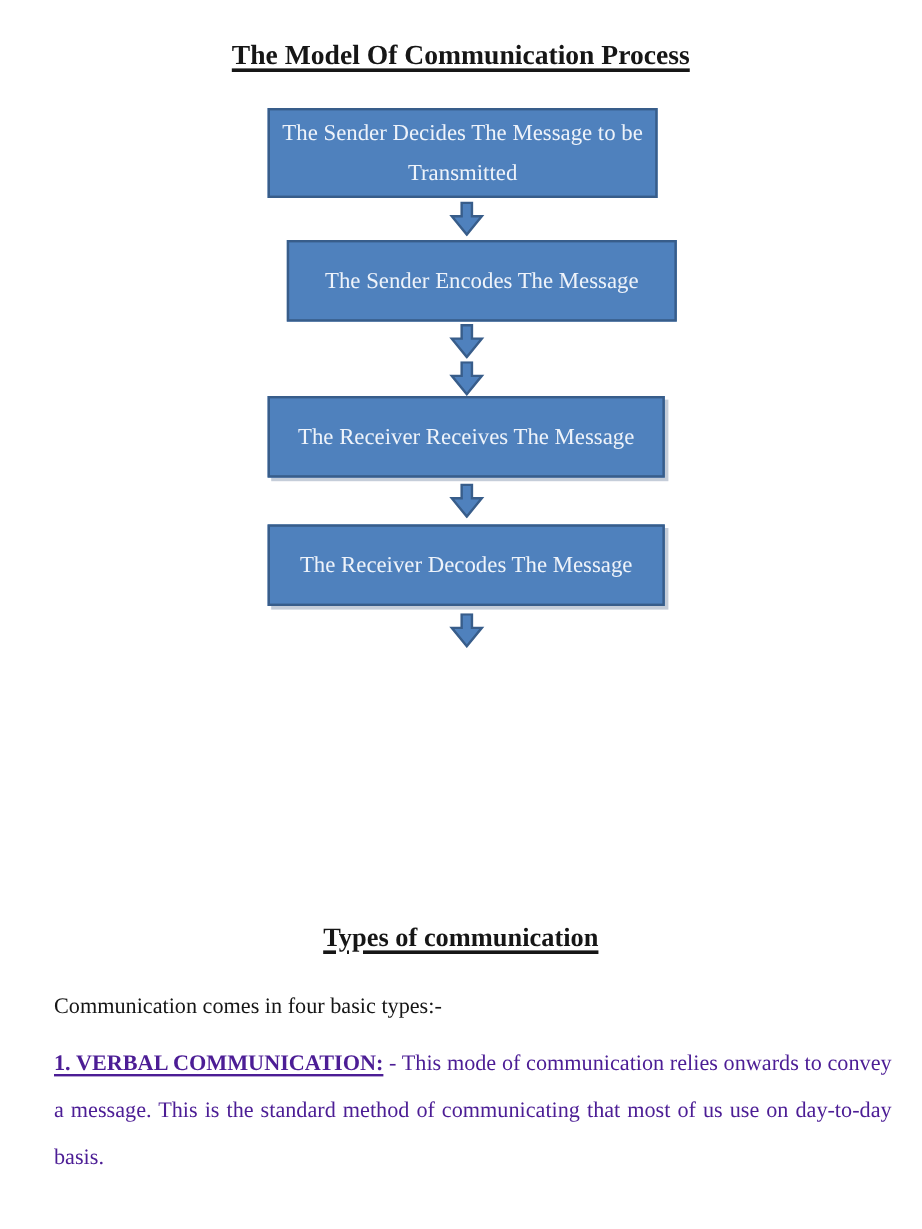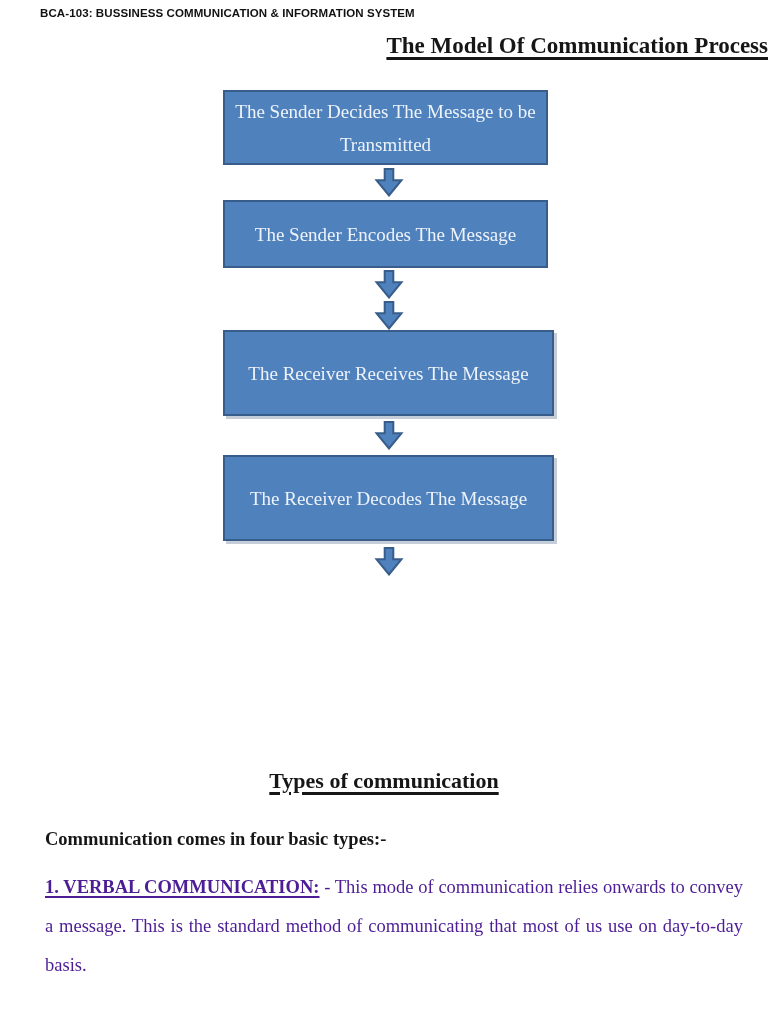--- a/index.html
+++ b/index.html
@@ -20,21 +20,21 @@
     font-weight: 700;
     font-size: 11.5px;
     letter-spacing: 0.1px;
     color: #121212;
   }
   .doc-title {
     position: absolute;
     top: 33px;
     left: 0;
     width: 100%;
-    text-align: right;
+    text-align: center;
     font-weight: 700;
     font-size: 23px;
   }
   .underlined {
     text-decoration: underline;
     text-decoration-thickness: 2.5px;
     text-underline-offset: 4px;
   }
   .flow {
     position: absolute;
@@ -53,22 +53,22 @@
     color: #eef3fa;
     font-size: 19px;
     line-height: 33px;
     text-align: center;
     display: flex;
     align-items: center;
     justify-content: center;
     padding: 0 8px;
   }
   .h75 { height: 75px; }
-  .h68 { height: 68px; }
-  .h86 { height: 86px; }
+  .h68 { height: 68px; margin-left: 16px; }
+  .h86 { height: 68px; }
   .h92 { height: 92px; }
   .wide {
     width: 331px;
     box-shadow: 3px 3px 0 rgba(88, 112, 146, 0.35);
   }
   .arrow-gap {
     width: 331px;
     display: flex;
     align-items: center;
     justify-content: center;
@@ -84,21 +84,21 @@
     left: 0;
     width: 100%;
     text-align: center;
     font-weight: 700;
     font-size: 22px;
   }
   .intro-line {
     position: absolute;
     left: 45px;
     top: 829px;
-    font-weight: 700;
+    font-weight: 400;
     font-size: 18.5px;
   }
   .body-para {
     position: absolute;
     left: 45px;
     top: 868px;
     width: 698px;
     font-size: 18.5px;
     line-height: 39px;
     text-align: justify;
@@ -118,21 +118,20 @@
     font-weight: 700;
     font-size: 11.5px;
     color: #121212;
   }
 </style>
 </head>
 <body>
 
 <div class="page">
 
-  <div class="course-header">BCA-103: BUSSINESS COMMUNICATION &amp; INFORMATION SYSTEM</div>
 
   <div class="doc-title">
     <span class="underlined">The Model Of Communication Process</span>
   </div>
 
   <div class="flow">
 
     <div class="flow-box h75">
       <span>The Sender Decides The Message to be Transmitted</span>
     </div>

